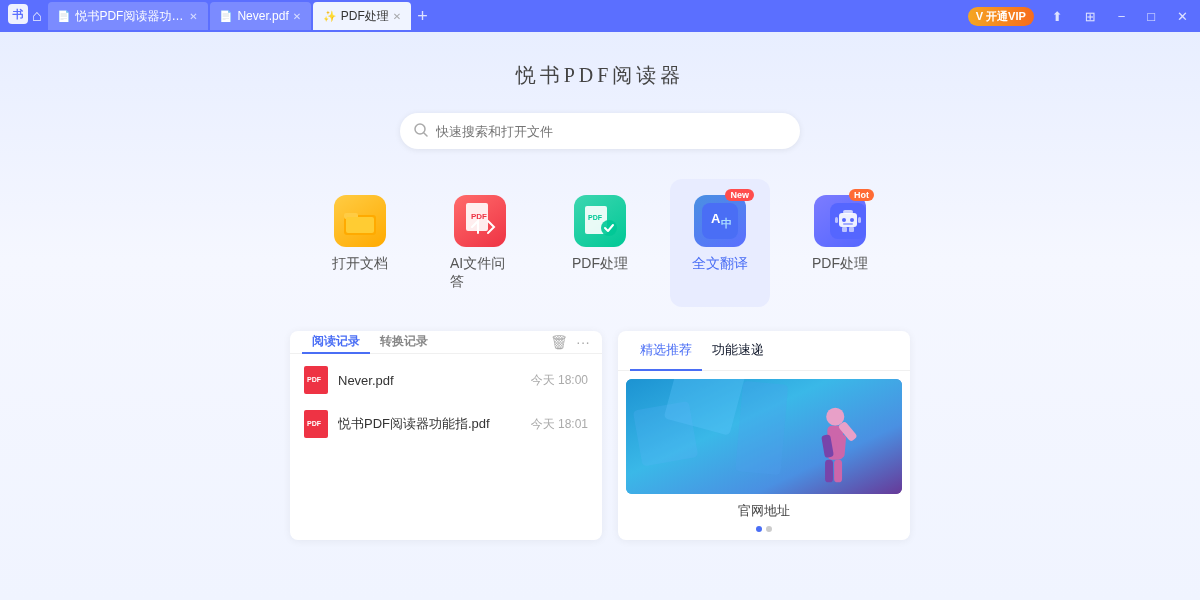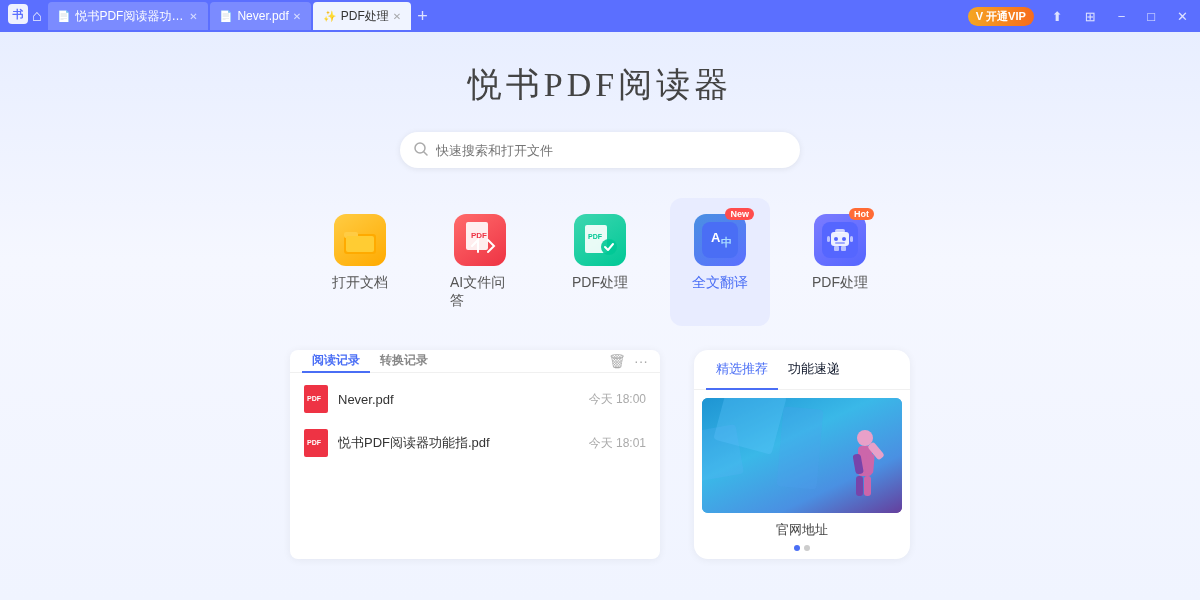--- a/index.html
+++ b/index.html
@@ -104,21 +104,21 @@
       background: linear-gradient(180deg, #e8eeff 0%, #f5f7ff 40%, #f0f4ff 100%);
       display: flex;
       flex-direction: column;
       align-items: center;
       padding-top: 30px;
       overflow: hidden;
     }
 
     
     .app-title {
-      font-size: 34px;
+      font-size: 20px;
       color: #444;
       margin-bottom: 24px;
       font-family: 'STKaiti', 'KaiTi', cursive, 'Microsoft YaHei';
       letter-spacing: 4px;
       font-weight: normal;
     }
 
     
     .search-bar {
       width: 400px;
@@ -217,20 +217,21 @@
     .icon-pdf-process {
       background: linear-gradient(145deg, #3dd6b0, #00c896);
     }
     
     .icon-translate {
       background: linear-gradient(145deg, #4a90e2, #5b6fff);
     }
     
     .icon-ai {
       background: linear-gradient(145deg, #7c7cff, #5566ff);
+      justify-content: flex-end;
     }
 
     
     .bottom-panel {
       display: flex;
       gap: 16px;
       width: 620px;
     }
 
     
@@ -299,25 +300,24 @@
     .file-time {
       font-size: 12px;
       color: #aaa;
       margin-left: 8px;
       white-space: nowrap;
     }
 
     
     .recommend-panel {
       background: #fff;
-      border-radius: 14px;
-      width: 216px;
+      border-radius: 8px;
+      width: 292px;
       box-shadow: 0 1px 8px rgba(0,0,0,0.06);
       overflow: hidden;
-      margin-left: 18px;
     }
     .recommend-tabs {
       display: flex;
       border-bottom: 1px solid #f0f0f0;
       padding: 0 12px;
     }
     .recommend-tab {
       padding: 10px 10px;
       font-size: 13px;
       color: #0f172a;

